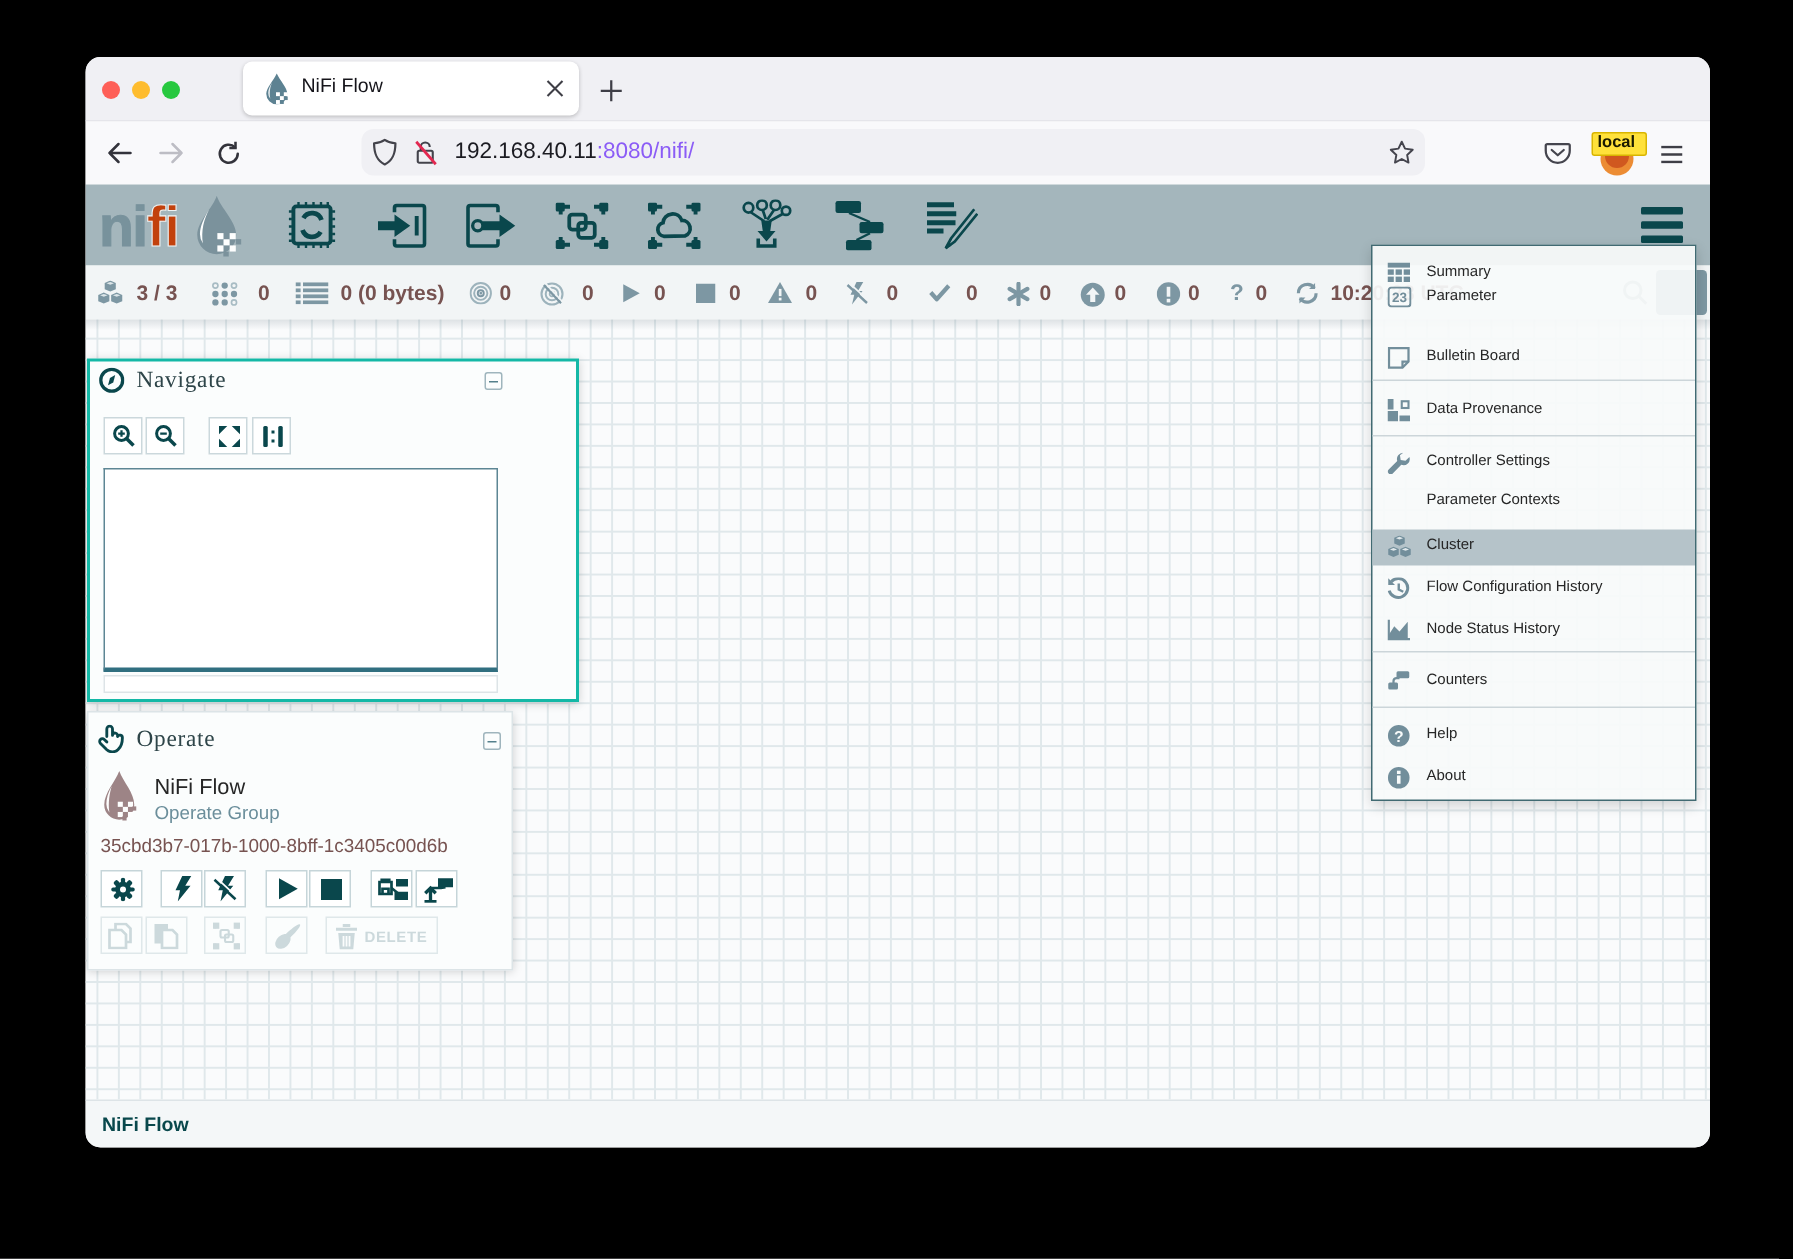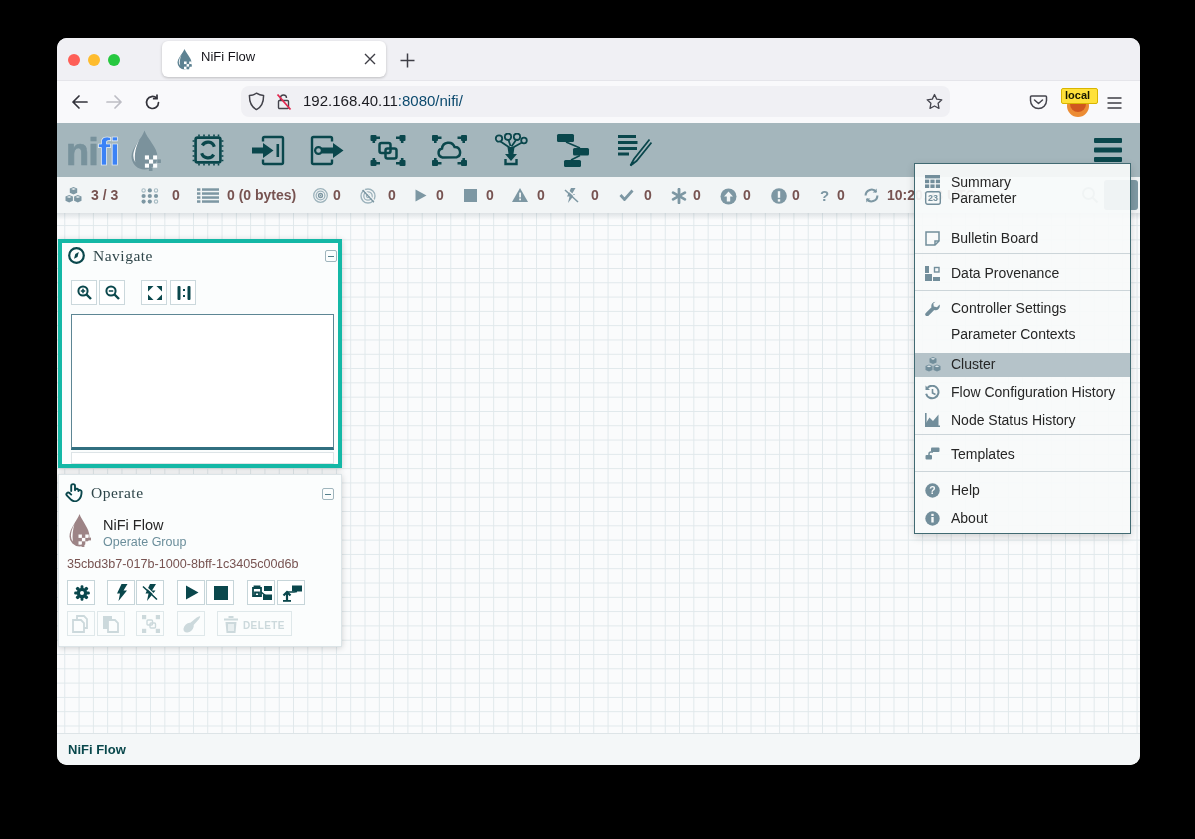--- a/index.html
+++ b/index.html
@@ -1,19 +1,19 @@
 <!DOCTYPE html>
 <html><head><meta charset="utf-8"><style>
 *{margin:0;padding:0;box-sizing:border-box}
 html,body{width:1195px;height:839px;background:#000;overflow:hidden;font-family:"Liberation Sans",sans-serif}
 .ab{position:absolute}
 svg{display:block}
 #win{position:absolute;left:57px;top:38px;width:1083px;height:727px;border-radius:10px;overflow:hidden;background:#fff}
 .mitem{position:absolute;left:0;width:100%;height:28px;line-height:28px}
-.mtext{position:absolute;left:36px;top:0;font-size:14px;color:#262626}
+.mtext{position:absolute;left:36px;top:0;font-size:10px;color:#262626}
 .mic{position:absolute;left:10px;top:7px}
 .sn{position:absolute;top:148.5px;font-size:14px;font-weight:bold;color:#775351}
 .si{position:absolute;top:150px}
 </style></head><body>
 <div id="win">
 
 <div class="ab" style="left:0;top:0;width:1083px;height:43px;background:#f0f0f4;border-bottom:1px solid #e5e5ea"></div>
 <div class="ab" style="left:11px;top:16px;width:12px;height:12px;border-radius:50%;background:#fe5f57"></div>
 <div class="ab" style="left:31px;top:16px;width:12px;height:12px;border-radius:50%;background:#febc2e"></div>
 <div class="ab" style="left:51px;top:16px;width:12px;height:12px;border-radius:50%;background:#27c83f"></div>
@@ -69,21 +69,21 @@
         <path d="M8.5 1.2 C10.5 2.6 13.2 3.4 15.6 3.5 C15.6 10 14.2 14.8 8.5 17.6 C2.8 14.8 1.4 10 1.4 3.5 C3.8 3.4 6.5 2.6 8.5 1.2 Z" stroke="#43434b" stroke-width="1.5" fill="none" stroke-linejoin="round"></path>
       </svg>
     </div>
 <div class="ab" style="left:218px;top:55px">
       <svg width="18" height="18" viewBox="0 0 18 18">
         <rect x="3.5" y="7.5" width="10" height="8" rx="1" stroke="#43434b" stroke-width="1.4" fill="none"></rect>
         <path d="M5.5 7.5 V5 a3 3 0 0 1 6 0" stroke="#43434b" stroke-width="1.4" fill="none"></path>
         <path d="M2.5 1.5 L15.5 16.5" stroke="#e22850" stroke-width="1.8"></path>
       </svg>
     </div>
-<div class="ab" style="left:246px;top:54px;font-size:15px;color:#1b1b21">192.168.40.11<span style="color:#0c4a6e">:8080/nifi/</span></div>
+<div class="ab" style="left:246px;top:54px;font-size:15px;color:#1b1b21">192.168.40.11<span style="color:#8b5cf6">:8080/nifi/</span></div>
 <div class="ab" style="left:869px;top:55px">
       <svg width="17" height="17" viewBox="0 0 17 17">
         <path d="M8.5 1.5 L10.7 6.1 L15.8 6.8 L12.1 10.3 L13 15.4 L8.5 13 L4 15.4 L4.9 10.3 L1.2 6.8 L6.3 6.1 Z" stroke="#45454e" stroke-width="1.3" fill="none" stroke-linejoin="round"></path>
       </svg>
     </div>
 <div class="ab" style="left:972px;top:55px">
       <svg width="19" height="18" viewBox="0 0 19 18">
         <path d="M2.5 3 h14 a1 1 0 0 1 1 1 v3.5 a8 8 0 0 1 -16 0 V4 a1 1 0 0 1 1 -1 Z" stroke="#45454e" stroke-width="1.5" fill="none"></path>
         <path d="M5.5 7 L9.5 10.5 L13.5 7" stroke="#45454e" stroke-width="1.5" fill="none" stroke-linecap="round" stroke-linejoin="round"></path>
       </svg>
@@ -92,21 +92,21 @@
 <div class="ab" style="left:1013px;top:66px;width:16px;height:8px;border-radius:0 0 8px 8px;background:#d0581f"></div>
 <div class="ab" style="left:1004px;top:50px;width:37px;height:16px;background:#ffe13a;border-radius:2px;border:1px solid #d9b500"></div>
 <div class="ab" style="left:1008px;top:51px;font-size:11px;font-weight:bold;color:#1a1a00">local</div>
 <div class="ab" style="left:1050px;top:59px">
       <svg width="15" height="12" viewBox="0 0 15 12">
         <path d="M0.5 1 H14.5 M0.5 6 H14.5 M0.5 11 H14.5" stroke="#3e3e46" stroke-width="1.6"></path>
       </svg>
     </div>
 
 <div class="ab" style="left:0;top:85px;width:1083px;height:54px;background:#a4b6bc"></div>
-<div class="ab" style="left:9px;top:97px;font-size:38px;font-weight:bold;letter-spacing:-1px;color:#78929c;line-height:34px;-webkit-text-stroke:0.7px #78929c">ni<span style="color:#3b82f6;-webkit-text-stroke:0.7px #eef3f4">fi</span></div>
+<div class="ab" style="left:9px;top:97px;font-size:38px;font-weight:bold;letter-spacing:-1px;color:#78929c;line-height:34px;-webkit-text-stroke:0.7px #78929c">ni<span style="color:#c2410c;-webkit-text-stroke:0.7px #eef3f4">fi</span></div>
 <div class="ab" style="left:71px;top:92px">
 <svg width="33" height="41" viewBox="0 0 33 41">
         <path d="M16.5 0.5 C14 8.5 3.5 17.5 3.5 26.5 a13 13 0 0 0 26 0 C29.5 17.5 19 8.5 16.5 0.5 Z" fill="#7b929c"></path>
         <path d="M11.5 9.5 C8 15 5.3 21 5.3 26 a11.3 11.3 0 0 0 2 6.4 C5.9 24 8 16 11.5 9.5 Z" fill="#fdfefe"></path>
         <g fill="#fdfefe">
           <rect x="16.9" y="25.4" width="4.1" height="4.1"></rect>
           <rect x="25.1" y="25.4" width="4.1" height="4.1"></rect>
           <rect x="21" y="29.5" width="4.1" height="4.1"></rect>
           <rect x="16.9" y="33.6" width="4.1" height="4.1"></rect>
           <rect x="25.1" y="33.6" width="4.1" height="4.1"></rect>
@@ -368,21 +368,21 @@
       </svg>
     </div>
 <div class="ab" style="left:1047px;top:142px;width:34px;height:30px;background:#7e98a3;border-radius:3px"></div>
 
 <div class="ab" style="left:0;top:175px;width:1083px;height:520px;background:#fafbfc;background-image:linear-gradient(#e0e8eb 1px,transparent 1px),linear-gradient(90deg,#e0e8eb 1px,transparent 1px);background-size:14.3px 14.3px;background-position:7.3px -2.2px"></div>
 <div class="ab" style="left:0;top:175px;width:1083px;height:7px;background:linear-gradient(rgba(90,110,120,0.18),rgba(90,110,120,0))"></div>
 
 <div class="ab" style="left:0;top:695px;width:1083px;height:32px;background:#f4f7f8;border-top:1px solid #dde4e7"></div>
 <div class="ab" style="left:11px;top:704px;font-size:13px;font-weight:bold;color:#09484c">NiFi Flow</div>
 
-<div class="ab" style="left:1px;top:201px;width:284px;height:229px;background:#fbfdfd;border:4px solid #14b8a6;box-shadow:0 1px 6px rgba(0,0,0,.18)">
+<div class="ab" style="left:1px;top:201px;width:328px;height:229px;background:#fbfdfd;border:2px solid #14b8a6;box-shadow:0 1px 6px rgba(0,0,0,.18)">
   <div class="ab" style="left:6px;top:4px">
         <svg width="17" height="17" viewBox="0 0 17 17">
           <circle cx="8.5" cy="8.5" r="7.3" fill="none" stroke="#0a474c" stroke-width="2.2"></circle>
           <path d="M10.8 5 L9.5 10 L6 11.8 L7.3 7 Z" fill="#0a474c"></path>
         </svg>
       </div>
   <div class="ab" style="left:31px;top:4px;font-family:'Liberation Serif',serif;font-size:15.5px;letter-spacing:0.5px;color:#2e4549">Navigate</div>
   <div class="ab" style="left:263px;top:7px;width:12px;height:12px;border:1px solid #9fb5bd;border-radius:2px">
         <div class="ab" style="left:2px;top:4.5px;width:6px;height:1.6px;background:#54808c"></div>
       </div>
@@ -656,21 +656,21 @@
       </div>
   <div class="ab" style="left:0;top:270px;width:100%;height:1px;background:#ccd5d9"></div>
   <div class="mitem" style="top:276px">
         <span class="mic">
           <svg width="15" height="13" viewBox="0 0 15 13">
             <rect x="6" y="0.5" width="8.5" height="4.6" rx="1" fill="#728e9b"></rect>
             <rect x="0.5" y="8" width="6.5" height="4.6" rx="1" fill="#728e9b"></rect>
             <path d="M4 12 V7 a2 2 0 0 1 2 -2 H8" fill="none" stroke="#728e9b" stroke-width="1.5"></path>
           </svg>
         </span>
-        <span class="mtext">Templates</span>
+        <span class="mtext">Counters</span>
       </div>
   <div class="ab" style="left:0;top:307px;width:100%;height:1px;background:#ccd5d9"></div>
   <div class="mitem" style="top:312px">
         <span class="mic">
           <svg width="15" height="15" viewBox="0 0 15 15">
             <circle cx="7.5" cy="7.5" r="7.2" fill="#728e9b"></circle>
             <text x="7.5" y="11.4" font-family="Liberation Sans" font-size="10.5" font-weight="bold" fill="#f7fafa" text-anchor="middle">?</text>
           </svg>
         </span>
         <span class="mtext">Help</span>

